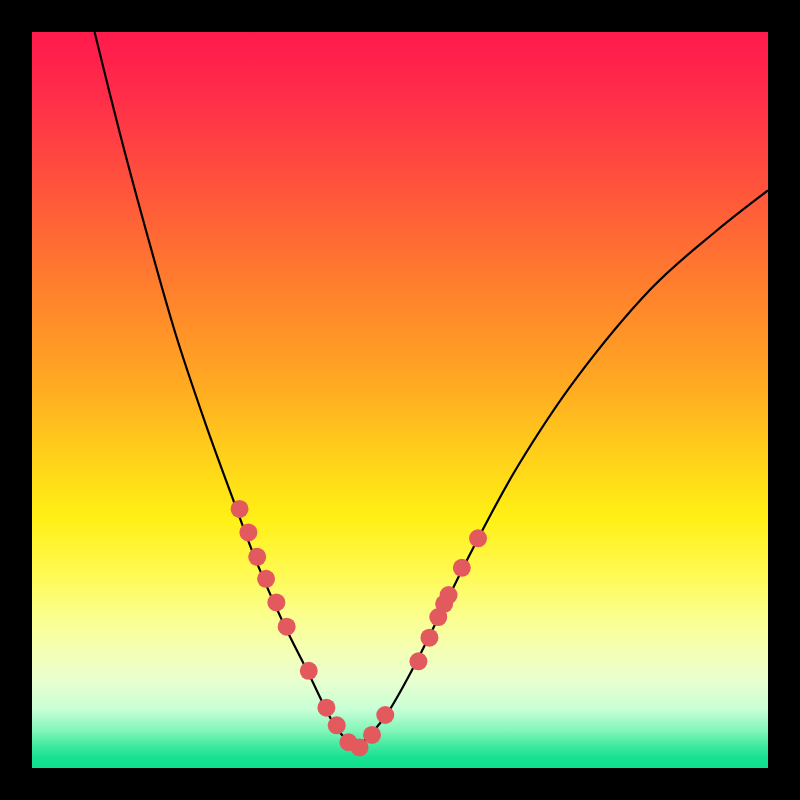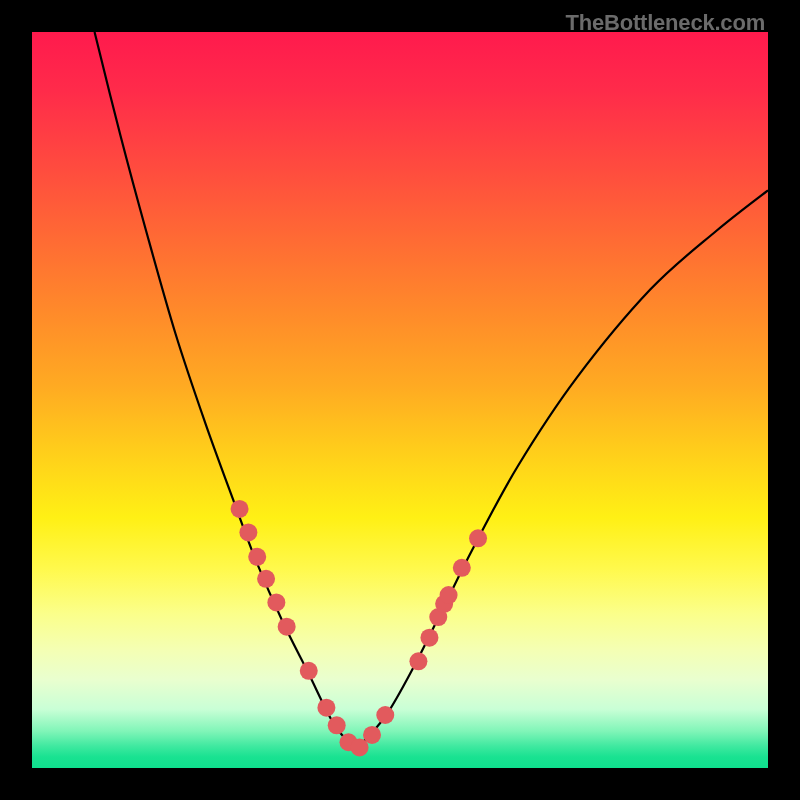--- a/index.html
+++ b/index.html
@@ -59,21 +59,20 @@
   }
   .dot {
     fill: #e25a5d;
     stroke: none;
   }
 </style>
 </head>
 <body>
 
 <div class="container">
-  <div class="watermark">TheBottleneck.com</div>
   <div class="plot-area">
     <svg class="curve" viewBox="0 0 736 736">
       <path id="curve-left" d="M 62.56 0.00 C 66.85 17.17, 79.73 69.92, 88.32 103.04 C 96.91 136.16, 104.88 165.60, 114.08 198.72 C 123.28 231.84, 133.71 269.87, 143.52 301.76 C 153.33 333.65, 163.15 361.87, 172.96 390.08 C 182.77 418.29, 193.81 447.73, 202.40 471.04 C 210.99 494.35, 216.51 510.29, 224.48 529.92 C 232.45 549.55, 241.65 570.40, 250.24 588.80 C 258.83 607.20, 267.41 623.15, 276.00 640.32 C 284.59 657.49, 293.79 678.96, 301.76 691.84 C 309.73 704.72, 320.16 713.31, 323.84 717.60"></path>
       <path id="curve-right" d="M 323.84 717.60 C 328.75 712.08, 343.47 698.59, 353.28 684.48 C 363.09 670.37, 372.91 651.36, 382.72 632.96 C 392.53 614.56, 402.35 593.71, 412.16 574.08 C 421.97 554.45, 429.33 538.51, 441.60 515.20 C 453.87 491.89, 468.59 462.45, 485.76 434.24 C 502.93 406.03, 522.56 375.36, 544.64 345.92 C 566.72 316.48, 594.93 282.13, 618.24 257.60 C 641.55 233.07, 664.85 215.28, 684.48 198.72 C 704.11 182.16, 727.41 164.99, 736.00 158.24"></path>
       <g id="markers">
           <circle cx="207.55" cy="476.93" r="9" class="dot"></circle>
           <circle cx="216.38" cy="500.48" r="9" class="dot"></circle>
           <circle cx="225.22" cy="524.77" r="9" class="dot"></circle>
           <circle cx="234.05" cy="546.85" r="9" class="dot"></circle>
           <circle cx="244.35" cy="570.40" r="9" class="dot"></circle>

